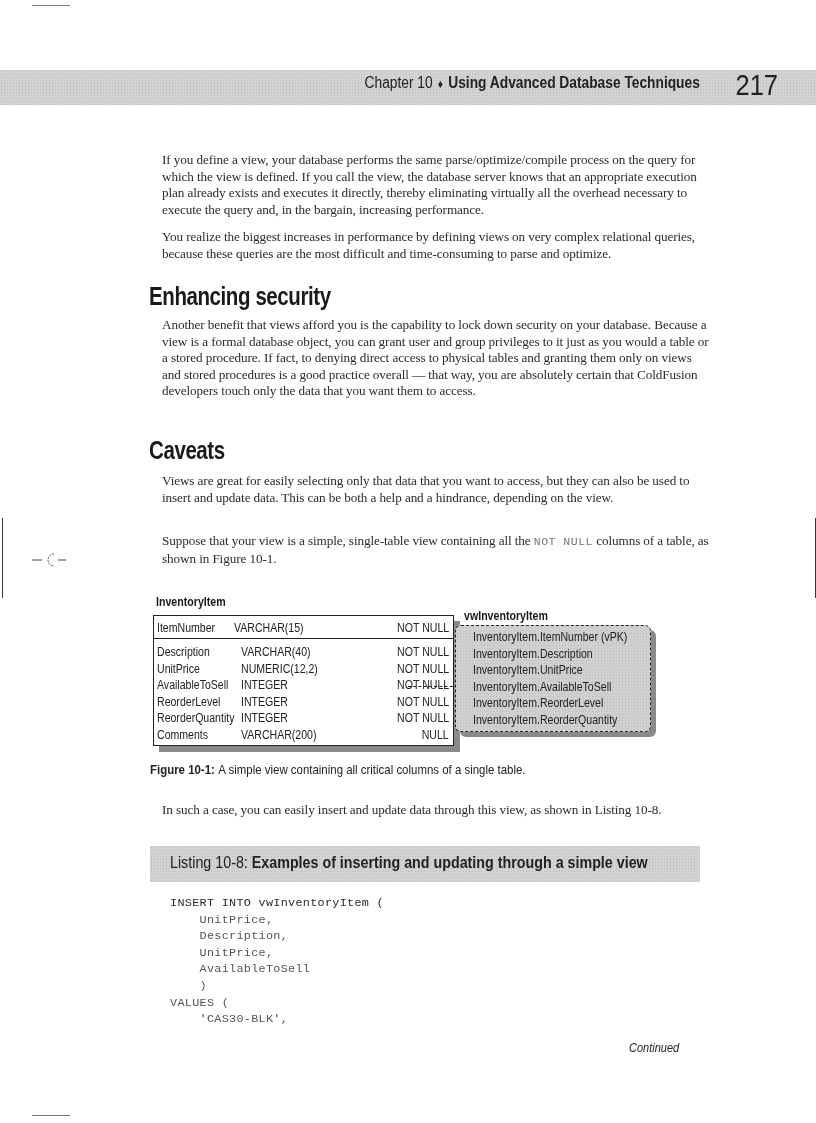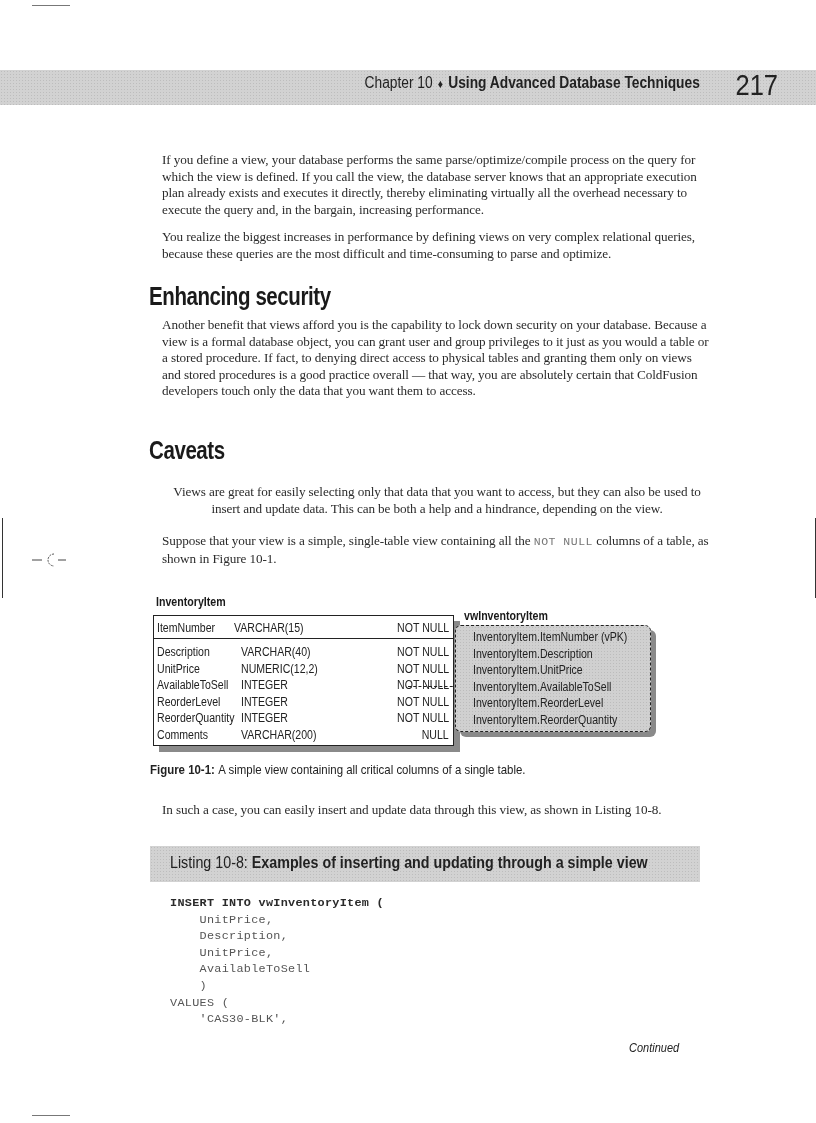--- a/index.html
+++ b/index.html
@@ -35,21 +35,21 @@
 
   .body-text {
     position: absolute; left: 150px; width: 550px;
     font-size: 13.2px; line-height: 16.5px; color: #2b2b2b;
     letter-spacing: -0.1px;
     margin-left: 12px;
   }
   .p1 { top: 152px; }
   .p2 { top: 229px; }
   .p3 { top: 317px; }
-  .p4 { top: 484px; text-align: center; }
+  .p4 { top: 473px; }
   .p5 { top: 533px; }
   .p6 { top: 802px; }
 
   .mono-inline { font-family: "Liberation Mono", monospace; font-size: 11.5px; color: #777; letter-spacing: 0.5px; }
 
   .section-heading {
     position: absolute; left: 149px;
     font-family: "Liberation Sans", sans-serif; font-weight: bold; font-size: 25px; color: #1a1a1a;
     transform: scaleX(0.82); transform-origin: left center; letter-spacing: -0.5px;
   }
@@ -116,21 +116,21 @@
     transform: scaleX(0.84); transform-origin: left center;
   }
   .listing-title .lt-num { font-weight: normal; }
   .listing-title .lt-text { font-weight: bold; }
 
   .code {
     position: absolute; left: 170px; top: 895px;
     font-family: "Liberation Mono", monospace; font-size: 11.8px; line-height: 16.6px; color: #555;
     white-space: pre; letter-spacing: 0.3px;
   }
-  .code .kw { color: #2a2a2a; font-weight: bold; }
+  .code .kw { color: #2a2a2a; }
 
   .continued {
     position: absolute; left: 629px; top: 1041px;
     font-family: "Liberation Sans", sans-serif; font-style: italic; font-size: 12.5px; color: #222;
     transform: scaleX(0.88); transform-origin: left center;
   }
 </style>
 </head>
 <body>
 

